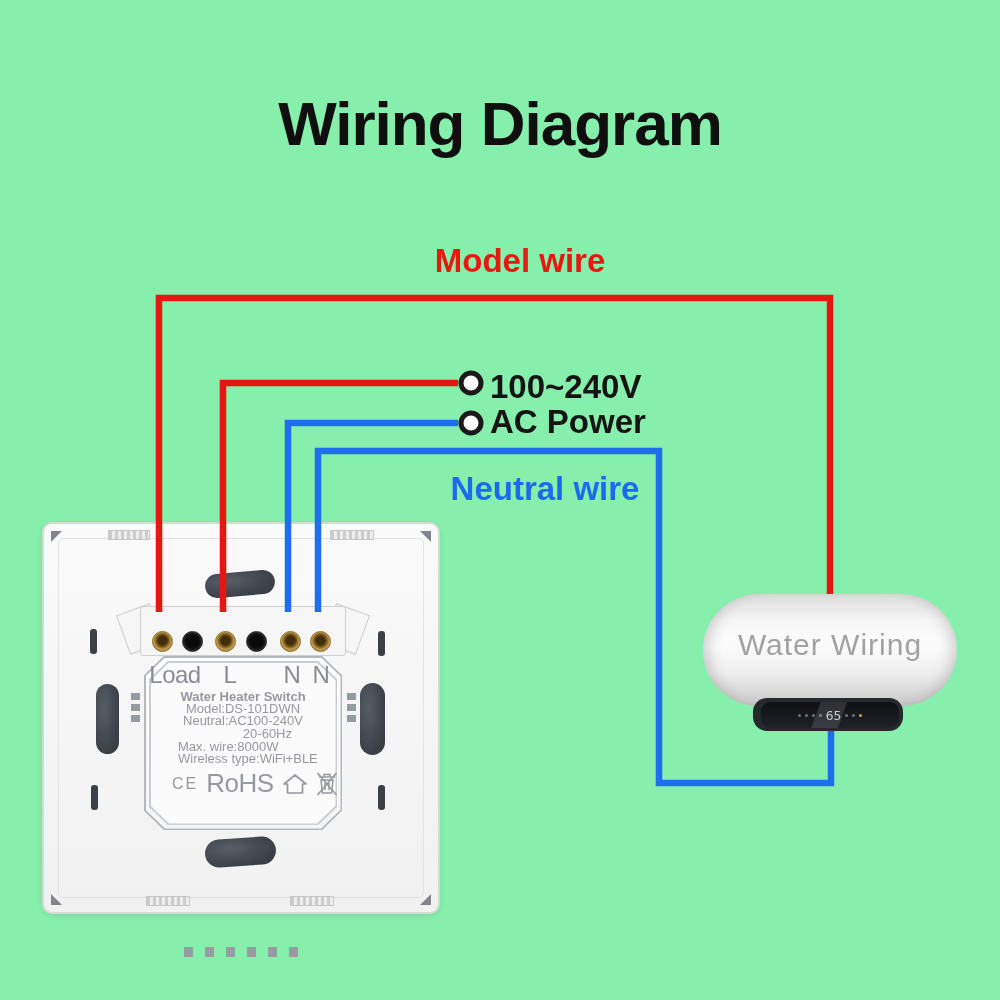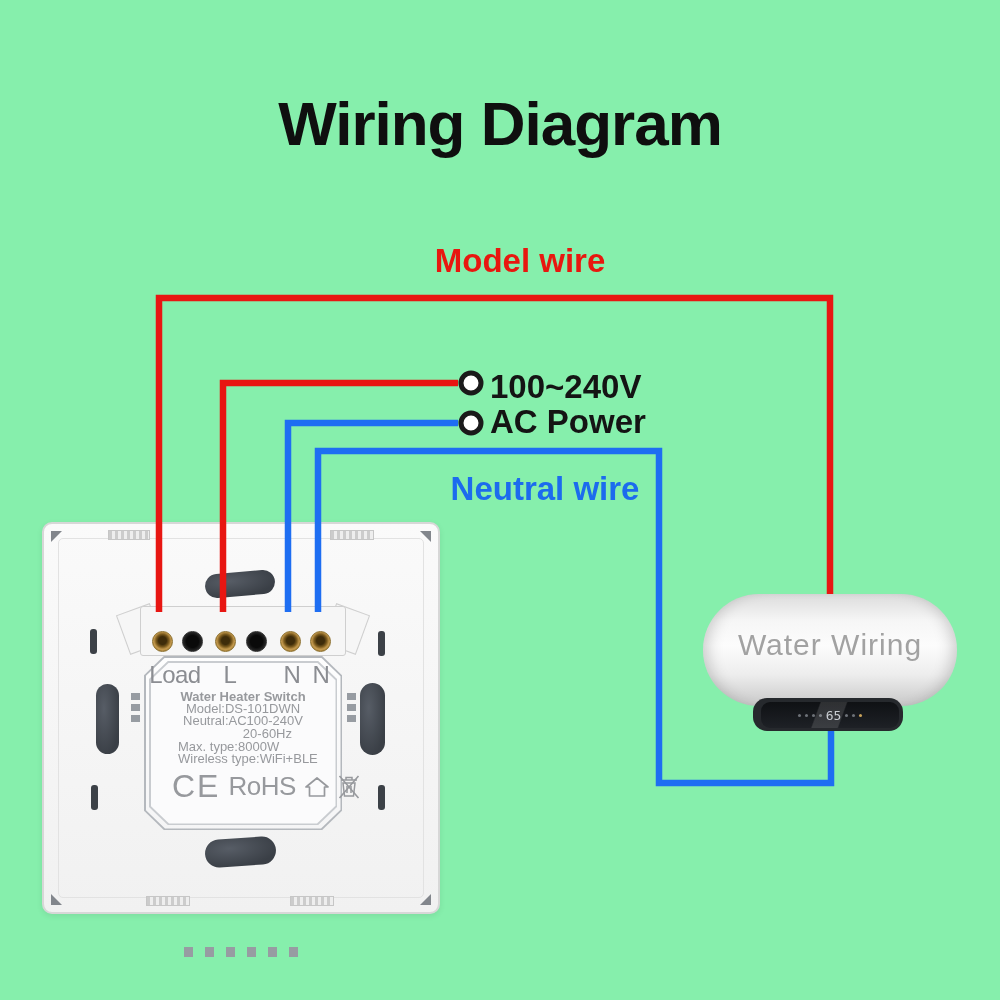--- a/index.html
+++ b/index.html
@@ -54,21 +54,21 @@
   .m3{position:absolute;inset:5px;background:#c9ccd0;}
   .m4{position:absolute;inset:6.5px;background:#fbfbfc;}
   .module-content{position:absolute;inset:0;color:#95979c;}
   .term-lbl{position:absolute;top:5px;transform:translateX(-50%);
             font-size:24px;letter-spacing:-.5px;color:#8b8d92;}
   .info{position:absolute;font-size:13px;line-height:13px;white-space:nowrap;color:#97999d;}
   .info.c{left:0;width:100%;text-align:center;}
   .info.r{left:0;width:148px;text-align:right;}
   .info.l{left:34px;}
   .certs{position:absolute;left:28px;top:112px;display:flex;align-items:center;gap:8px;color:#97999d;}
-  .ce{font-size:32px;letter-spacing:2px;}
+  .ce{font-size:16px;letter-spacing:2px;}
   .rohs{font-size:26px;letter-spacing:-.5px;}
   .vent{position:absolute;background:#979ca2;}
   .vent.b{width:9px;height:10px;top:291px;}
   .vent.s{width:9px;height:7px;}
 
   
   .heater{position:absolute;left:703px;top:594px;width:254px;height:112px;z-index:3;
           border-radius:58px;
           background:linear-gradient(180deg,#dcdcdc 0%,#f6f6f6 24%,#fcfcfc 46%,#ededed 72%,#c8c8c8 100%);
           box-shadow:inset 14px 0 16px -10px rgba(0,0,0,.20),inset -14px 0 16px -10px rgba(0,0,0,.20);}
@@ -141,21 +141,21 @@
       <div class="m4 oct"></div>
       <div class="module-content">
         <span class="term-lbl" style="left:31px;">Load</span>
         <span class="term-lbl" style="left:86px;">L</span>
         <span class="term-lbl" style="left:148px;">N</span>
         <span class="term-lbl" style="left:177px;">N</span>
         <div class="info c" style="top:34px;font-weight:bold;">Water Heater Switch</div>
         <div class="info c" style="top:46px;">Model:DS-101DWN</div>
         <div class="info c" style="top:58px;">Neutral:AC100-240V</div>
         <div class="info r" style="top:71px;">20-60Hz</div>
-        <div class="info l" style="top:84px;">Max. type:8000W</div>
+        <div class="info l" style="top:84px;">Max. wire:8000W</div>
         <div class="info l" style="top:96px;">Wireless type:WiFi+BLE</div>
         <div class="certs">
           <span class="ce">CE</span>
           <span class="rohs">RoHS</span>
           <svg width="26" height="24" viewBox="0 0 26 24">
             <path d="M13 3 L24 12 H20.5 V21 H5.5 V12 H2 Z" fill="none" stroke="#97999d" stroke-width="1.7" stroke-linejoin="round"></path>
           </svg>
           <svg width="22" height="26" viewBox="0 0 22 26">
             <path d="M3 6 H19 M8 6 V3.5 H14 V6 M5 9 H17 L15.5 22 H6.5 Z M9 12 V19 M13 12 V19" fill="none" stroke="#97999d" stroke-width="1.5"></path>
             <path d="M1.5 2 L20.5 24 M20.5 2 L1.5 24" stroke="#97999d" stroke-width="1.6"></path>

